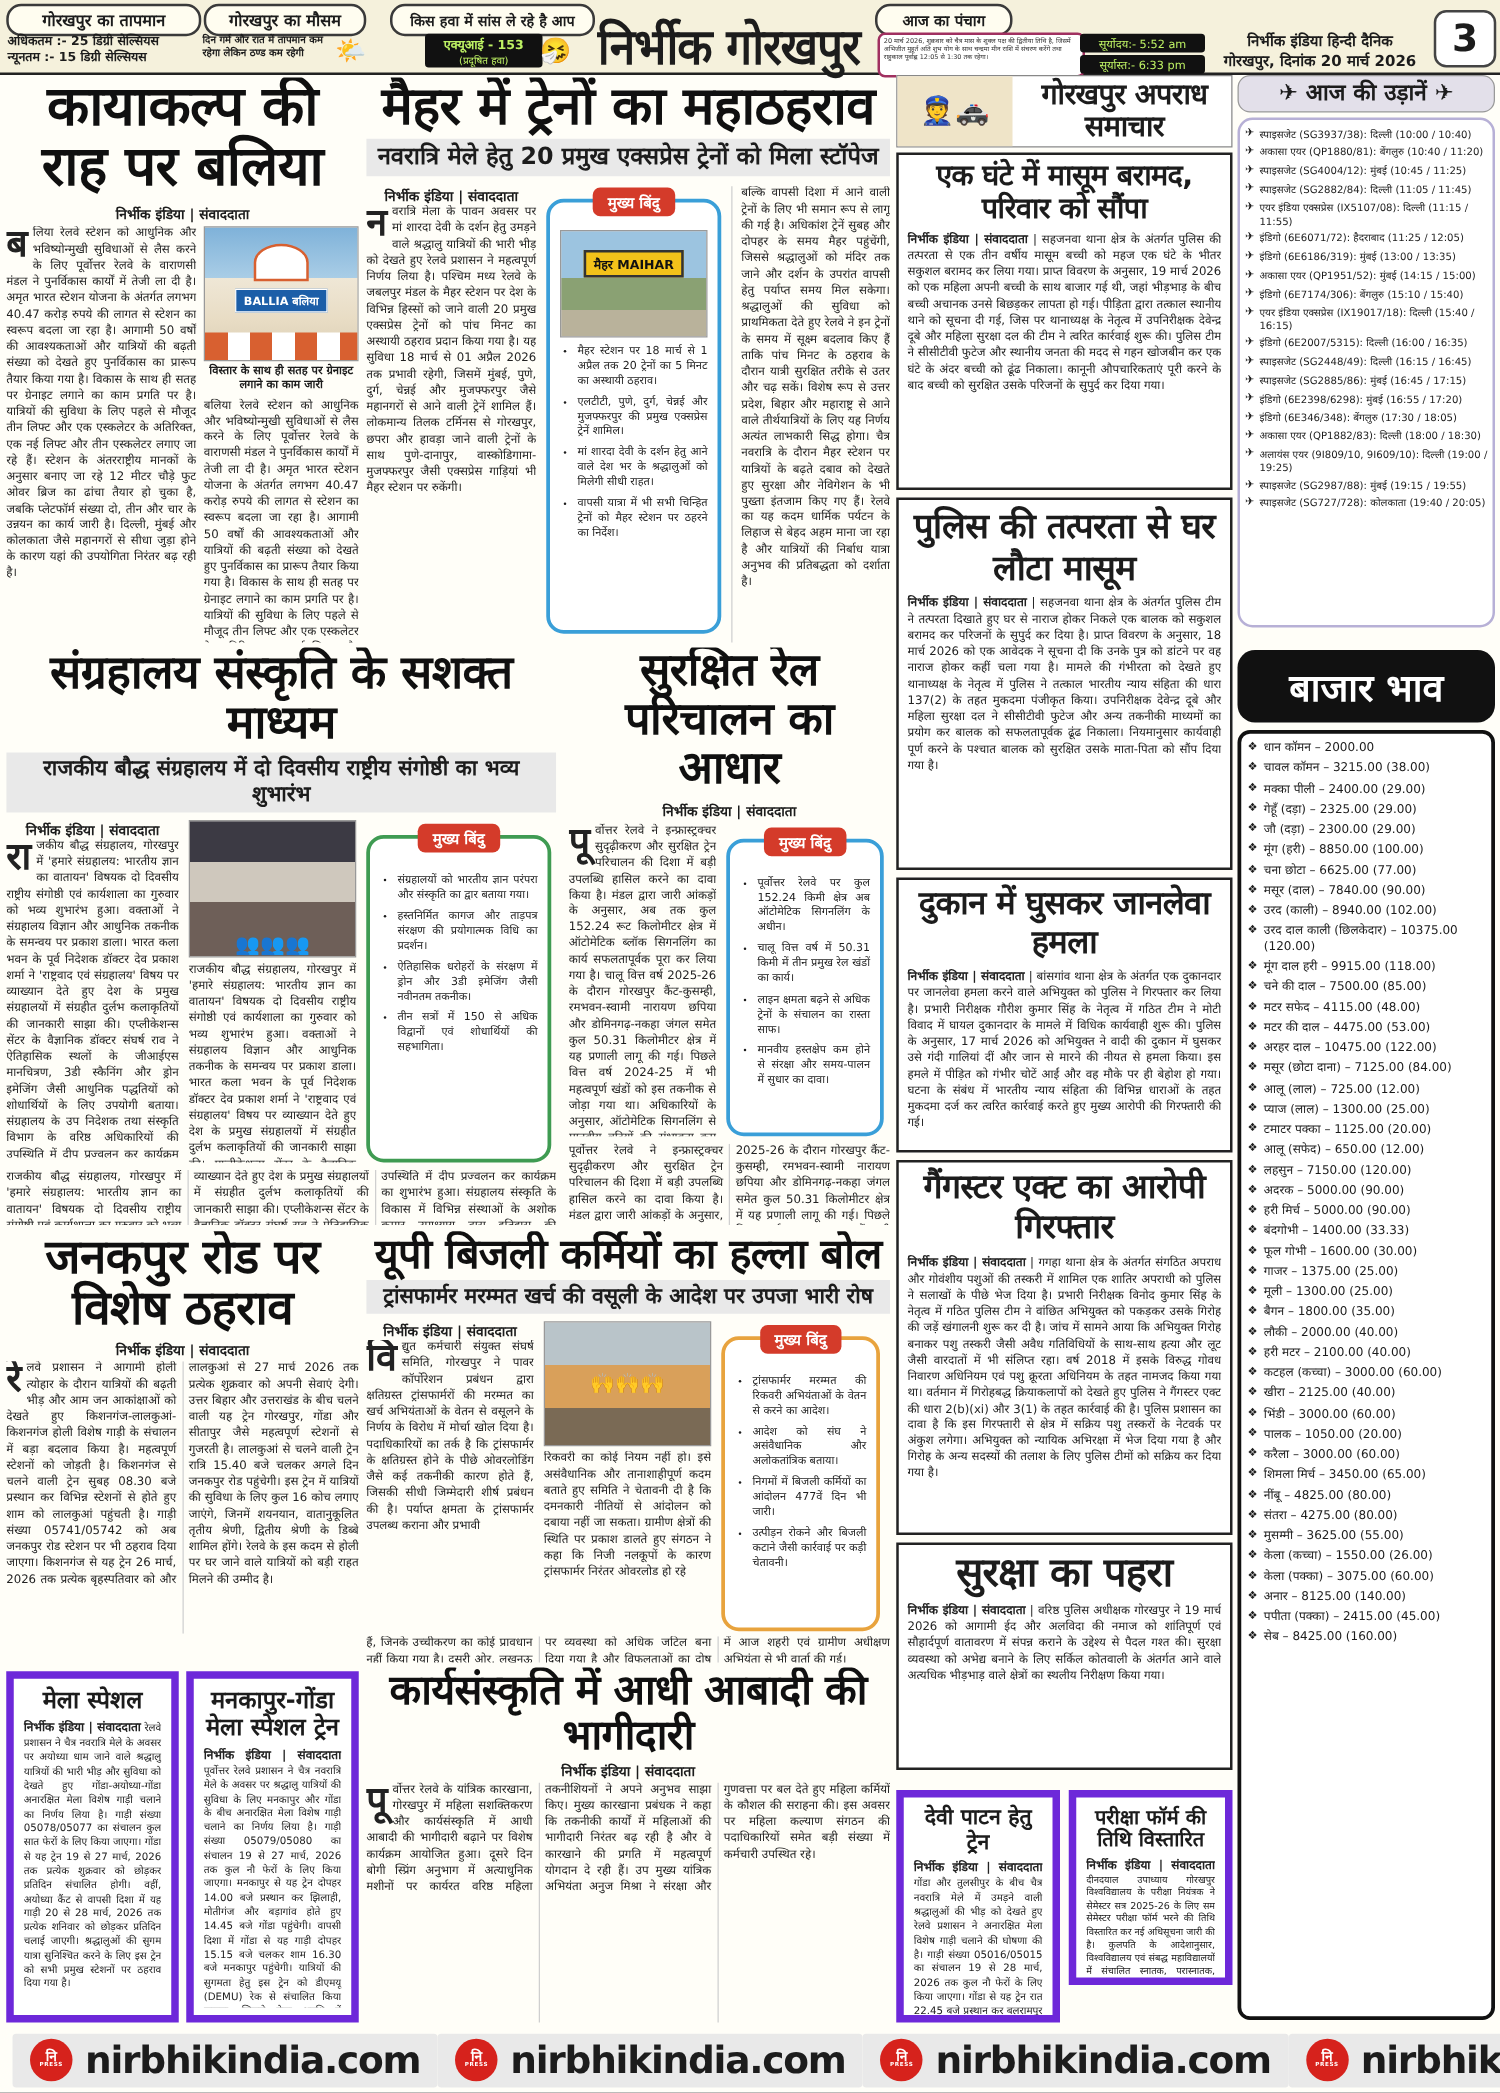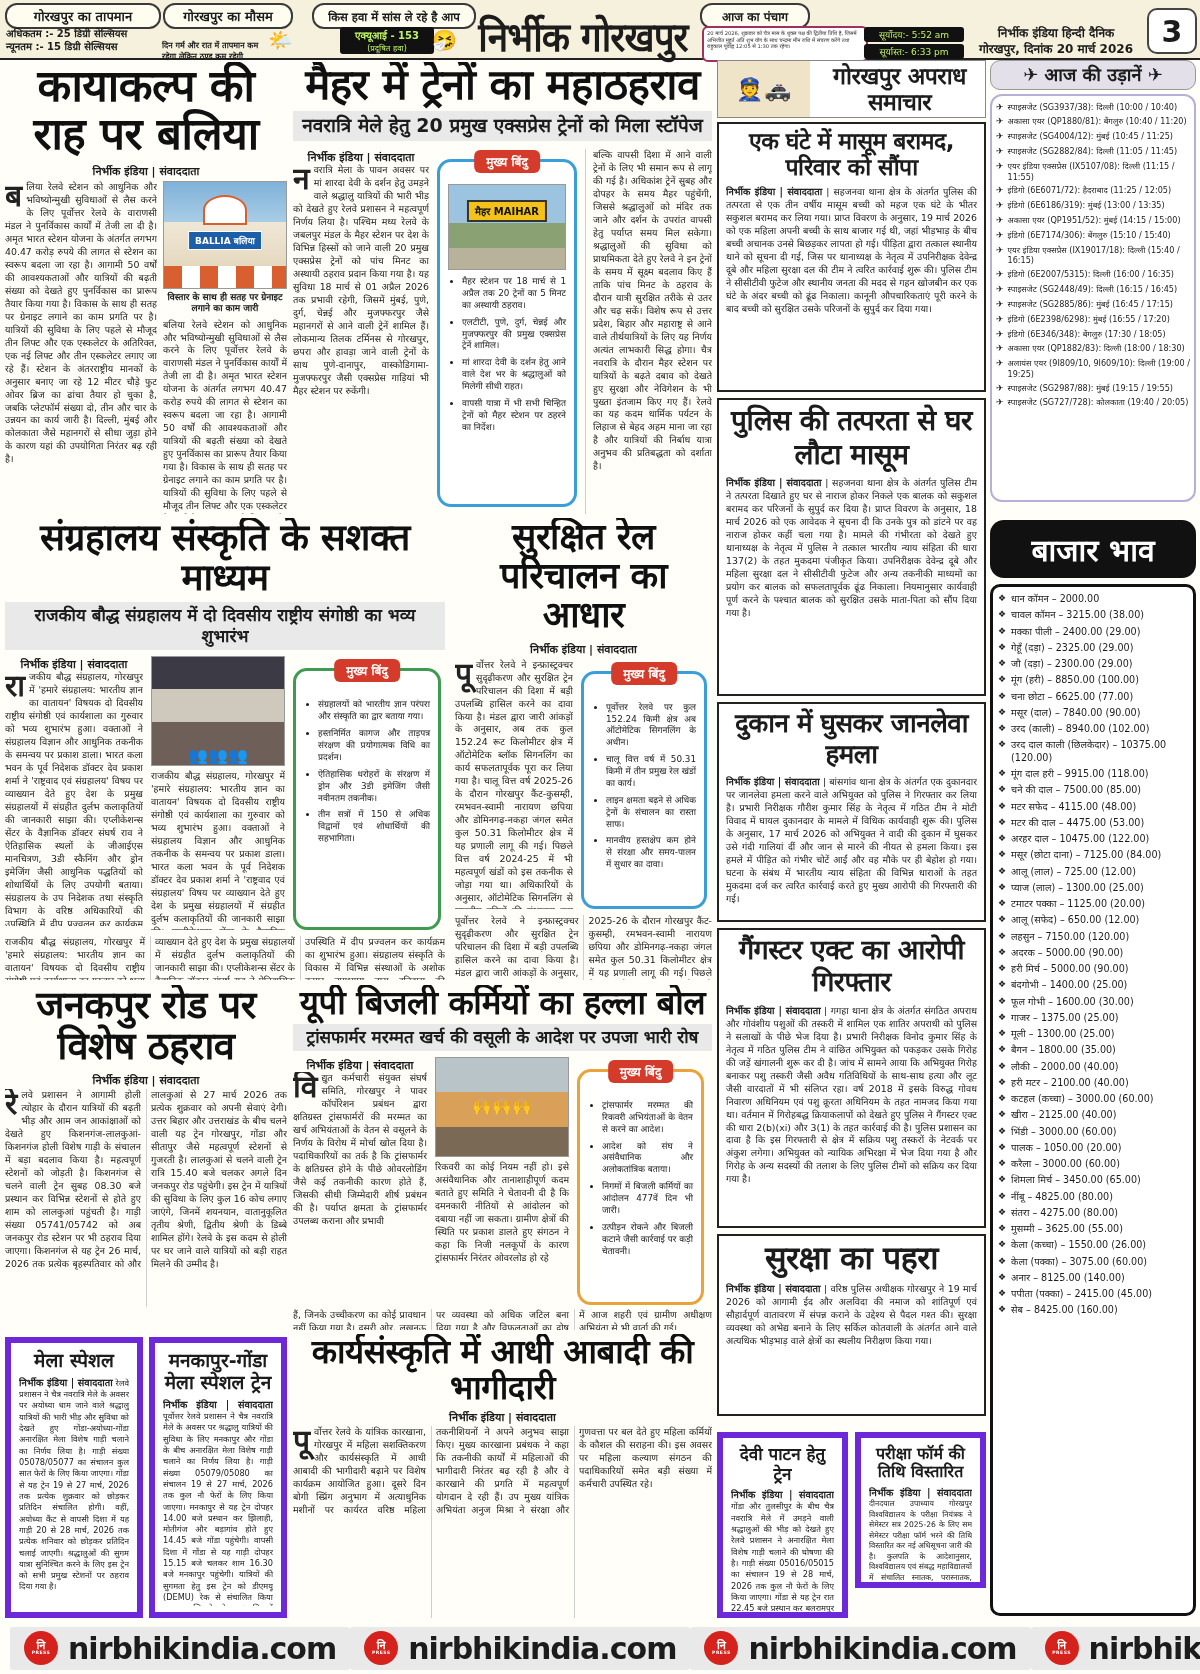--- a/index.html
+++ b/index.html
@@ -84,21 +84,21 @@
         <span>किस हवा में सांस ले रहे है आप</span>
       </div>
     <div class="s pill" style="left:700px;top:3px;width:106px;font-size:12px;">
         <span>आज का पंचाग</span>
       </div>
 
     <div class="s tinybox" style="left:6px;top:28px;width:150px;">
       <div>अधिकतम :- 25 डिग्री सेल्सियस</div>
       <div>न्यूनतम :- 15 डिग्री सेल्सियस</div>
     </div>
-    <div class="s" style="left:162px;top:27px;width:105px;font-size:8px;font-weight:bold;line-height:1.35;margin-top:14px;"><span>दिन गर्म और रात में तापमान कम रहेगा लेकिन ठण्ड कम रहेगी</span></div>
+    <div class="s" style="left:162px;top:27px;width:105px;font-size:8px;font-weight:bold;line-height:1.35;"><span>दिन गर्म और रात में तापमान कम रहेगा लेकिन ठण्ड कम रहेगी</span></div>
     <div class="s wx-ico" style="left:268px;top:28px;">🌤️</div>
     <div class="s chipb" style="left:340px;top:27px;width:86px;">
       <div style="font-size:10px;font-weight:bold;">एक्यूआई - 153</div>
       <div style="font-size:8px;">(प्रदूषित हवा)</div>
     </div>
     <div class="s wx-ico" style="left:432px;top:28px;">🤧</div>
     <div class="s masthead" style="left:468px;top:8px;width:230px;text-align:center;transform:scaleX(.92);"><span>निर्भीक गोरखपुर</span></div>
     <div class="s panch" style="left:702px;top:26px;width:156px;height:28px;"><span>20 मार्च 2026, शुक्रवार को चैत्र मास के शुक्ल पक्ष की द्वितीया तिथि है, जिसमें अभिजीत मुहूर्त अति शुभ योग के साथ चन्द्रमा मीन राशि में संचरण करेंगे तथा राहुकाल पूर्वाह्न 12:05 से 1:30 तक रहेगा।</span></div>
     <div class="s" style="left:864px;top:27px;width:100px;">
       <div class="chipb" style="font-size:9px;margin-bottom:2px;">सूर्योदय:- 5:52 am</div>
@@ -410,21 +410,21 @@
             <span>अदरक – 5000.00 (90.00)</span>
           </li>
 
           <li>
             <span class="ic">❖</span>
             <span>हरी मिर्च – 5000.00 (90.00)</span>
           </li>
 
           <li>
             <span class="ic">❖</span>
-            <span>बंदगोभी – 1400.00 (25.00)</span>
+            <span>बंदगोभी – 1400.00 (33.33)</span>
           </li>
 
           <li>
             <span class="ic">❖</span>
             <span>फूल गोभी – 1600.00 (30.00)</span>
           </li>
 
           <li>
             <span class="ic">❖</span>
             <span>गाजर – 1375.00 (25.00)</span>

